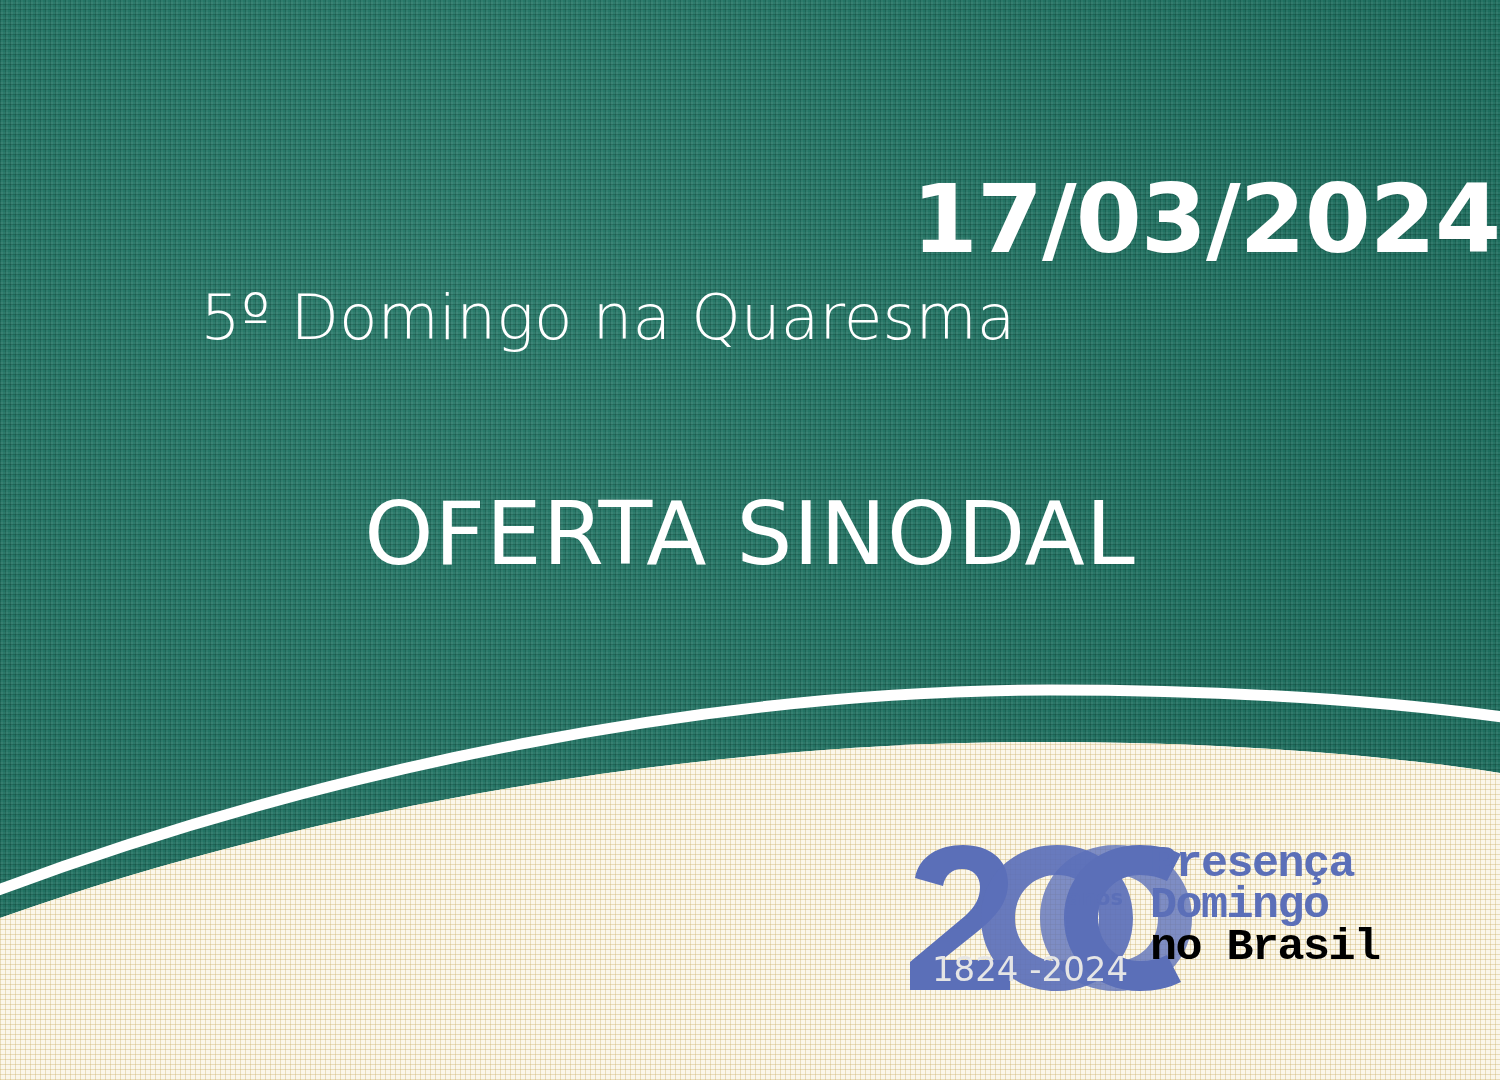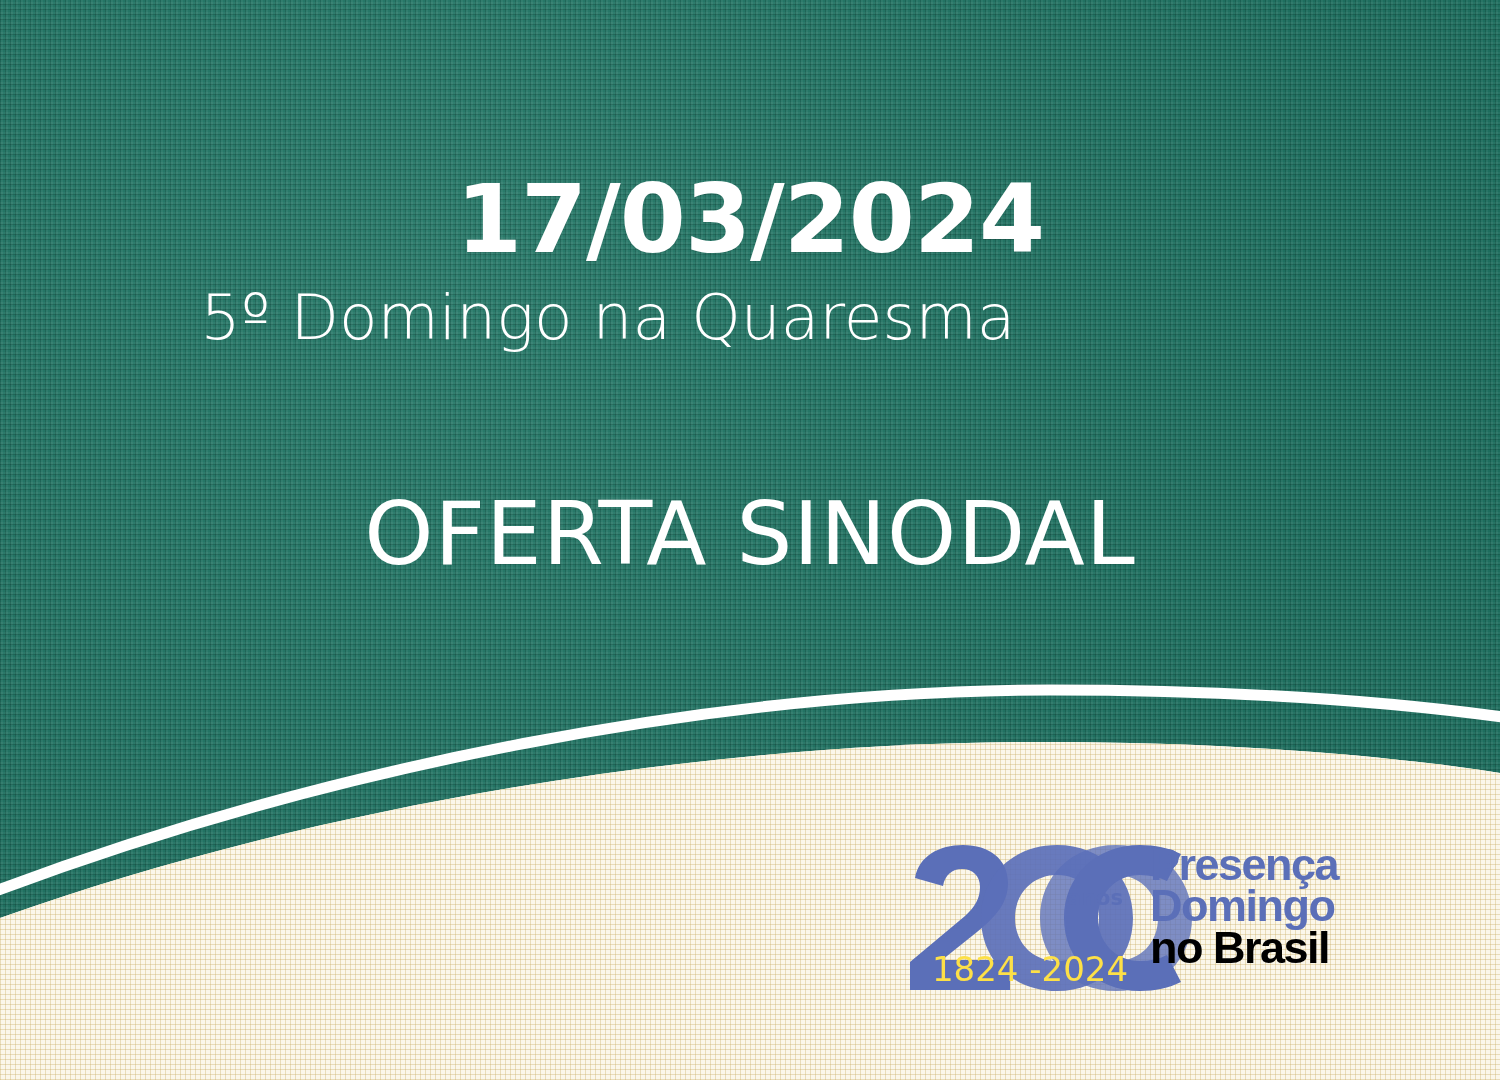--- a/index.html
+++ b/index.html
@@ -58,21 +58,21 @@
     -webkit-clip-path:url(#creamClip);
     clip-path:url(#creamClip);
     pointer-events:none;
   }
 
   
   .date-line {
     position:absolute;
     left:0; top:172px;
     width:1500px;
-    text-align:center;
+    text-align:right;
     color:#ffffff;
     font-family:"DejaVu Sans", sans-serif;
     font-weight:bold;
     font-size:95px;
     line-height:1;
     letter-spacing:-1px;
     text-shadow:0 1px 0 rgba(0,0,0,0.08);
   }
 
   .sunday-line {
@@ -106,36 +106,36 @@
     position:absolute;
     left:905px; top:840px;
     width:530px; height:170px;
   }
   .logo-svg { display:block; width:530px; height:170px; }
 
   .logo-words {
     position:absolute;
     left:245px; top:4px;
     width:290px;
-    font-family:Liberation Sans, sans-serif;
+    font-family:Liberation Mono, monospace;
     font-weight:bold;
     font-size:45px;
     line-height:0.92;
     letter-spacing:-1.5px;
   }
   .word-presenca { color:#5b6fb8; display:block; }
   .word-luterana { color:#5b6fb8; display:block; }
   .word-nobrasil { color:#000000; display:block; }
 
   .logo-years {
     position:absolute;
     left:14px; top:112px;
     width:222px;
     text-align:center;
-    color:#fde047;
+    color:#e5e5e5;
     font-family:"DejaVu Sans", sans-serif;
     font-weight:400;
     font-size:34px;
     letter-spacing:0px;
     line-height:1;
   }
 
   .logo-anos {
     position:absolute;
     left:162px; top:48px;

